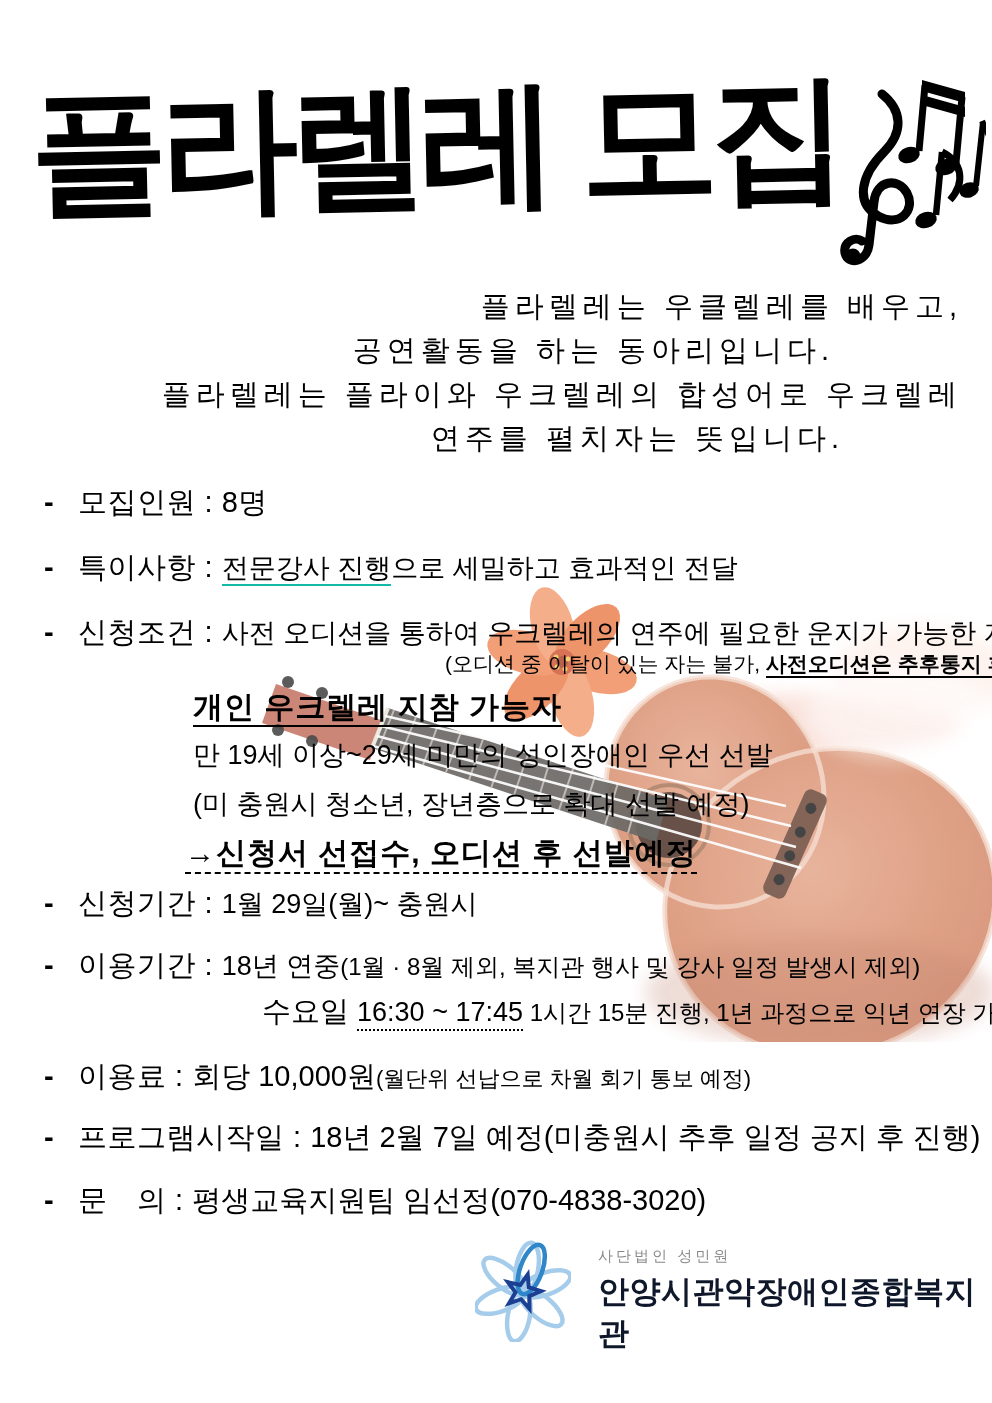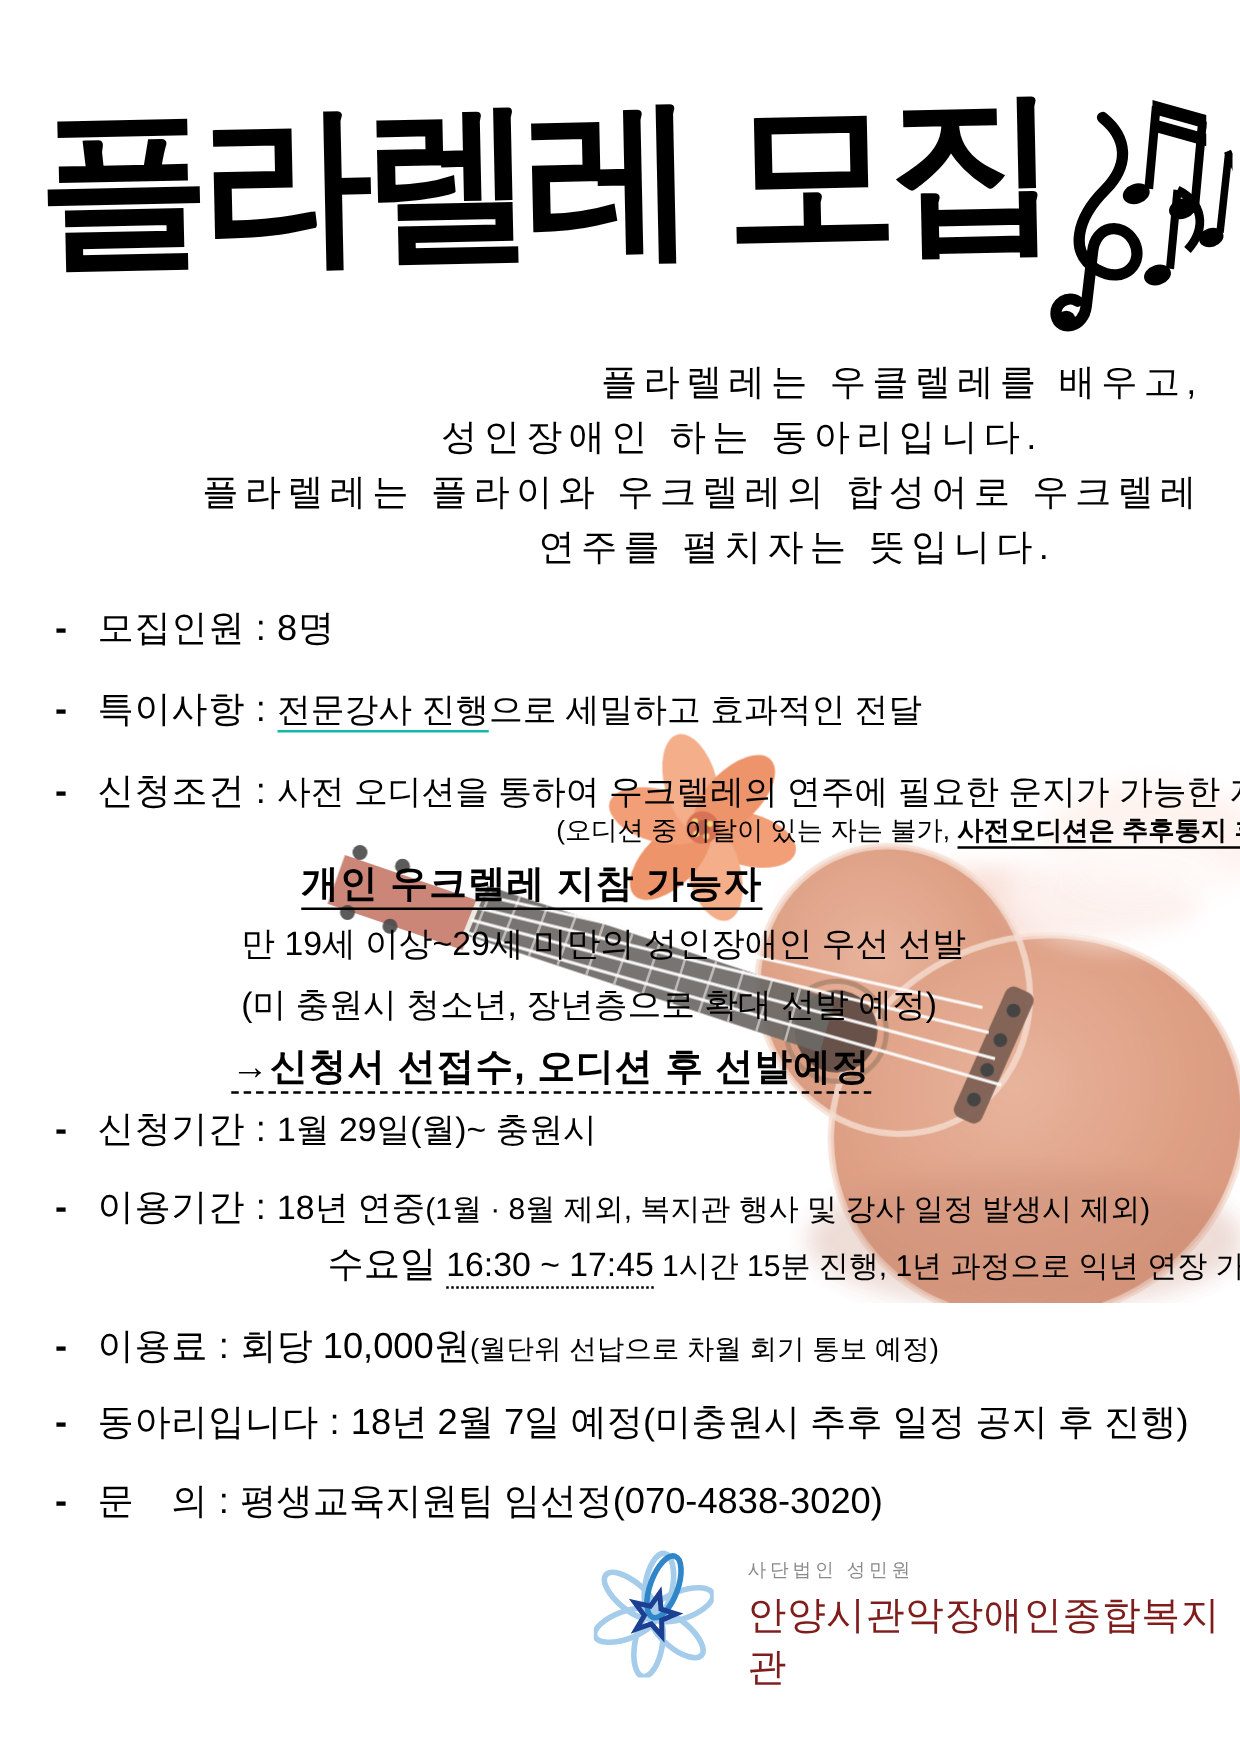--- a/index.html
+++ b/index.html
@@ -25,31 +25,31 @@
   
   .row{position:absolute; left:44px; z-index:2; font-size:27px; white-space:nowrap;}
   .bullet{display:inline-block; width:34px; font-weight:700; font-size:29px;}
   .label{font-weight:400; font-size:29px; letter-spacing:0.5px;}
   .body{font-weight:400;}
   .sm{font-size:22px;}
   .md{font-size:24px;margin-top:23px;}
   .u-solid{border-bottom:2px solid #14b8a6; padding-bottom:1px;}
   .bu{font-weight:800; border-bottom:2px solid #000; padding-bottom:1px;}
   .sub{position:absolute; left:193px; z-index:2; font-size:27px; white-space:nowrap;}
-  .sub-strong{font-weight:800; font-size:30px; border-bottom:2.5px solid #000; padding-bottom:2px; letter-spacing:1px;margin-left:48px;}
+  .sub-strong{font-weight:800; font-size:30px; border-bottom:2.5px solid #000; padding-bottom:2px; letter-spacing:1px;}
   .sub-arrow{font-weight:800; font-size:30px; border-bottom:2.5px dashed #000; padding-bottom:3px; letter-spacing:1px;}
   .time{font-weight:400; font-size:27px; border-bottom:2.5px dotted #000; padding-bottom:2px;}
   .note-row{position:absolute; left:445px; top:650px; z-index:2; font-size:21px; white-space:nowrap;}
   
   .photo{position:absolute; left:260px; top:562px; z-index:0;}
   
   .footer-logo{position:absolute; left:475px; top:1238px; z-index:2;}
   .footer-text{position:absolute; left:598px; top:1247px; z-index:2;}
   .org-small{font-size:15px; color:#8a8a8a; letter-spacing:3px; font-weight:500;}
-  .org-name{font-size:31px; color:#7f1d1d; font-weight:400; letter-spacing:0.5px; margin-top:5px;}
+  .org-name{font-size:31px; color:#0f172a; font-weight:700; letter-spacing:0.5px; margin-top:5px;}
 </style>
 </head>
 <body>
 
 <div class="page">
 
   <svg class="photo" width="732" height="480" viewBox="0 0 732 480">
     <defs>
       <radialGradient id="bodyGrad" cx="48%" cy="38%" r="75%">
         <stop offset="0%" stop-color="#e3a184"></stop>
@@ -153,21 +153,21 @@
       <path d="M116,92 C136,102 140,122 124,140" fill="none" stroke="#000" stroke-width="7"></path>
 
       <ellipse cx="143" cy="130" rx="10" ry="7.5" transform="rotate(-18 143 130)"></ellipse>
       <line x1="150" y1="126" x2="157" y2="62" stroke="#000" stroke-width="6"></line>
       <line x1="156" y1="61" x2="165" y2="80" stroke="#000" stroke-width="6"></line>
     </g>
   </svg>
 
   <div class="intro">
     <div class="l1">플라렐레는 우클렐레를 배우고,</div>
-    <div class="l2">성인장애인 하는 동아리입니다.</div>
+    <div class="l2">공연활동을 하는 동아리입니다.</div>
     <div class="l3">플라렐레는 플라이와 우크렐레의 합성어로 우크렐레</div>
     <div class="l4">연주를 펼치자는 뜻입니다.</div>
   </div>
 
   <div class="row" style="top:483px">
     <span class="bullet">-</span><span class="label">모집인원</span><span class="label"> : </span><span class="label">8명</span>
   </div>
 
   <div class="row" style="top:548px">
     <span class="bullet">-</span><span class="label">특이사항</span><span class="label"> : </span><span class="body u-solid">전문강사 진행</span><span class="body">으로 세밀하고 효과적인 전달</span>
@@ -204,21 +204,21 @@
 
   <div class="row" style="top:992px; left:262px">
     <span class="body" style="font-size:29px">수요일 </span><span class="time">16:30 ~ 17:45</span><span class="body md"> 1시간 15분 진행, 1년 과정으로 익년 연장 가능</span>
   </div>
 
   <div class="row" style="top:1057px">
     <span class="bullet">-</span><span class="label">이용료</span><span class="label"> : </span><span class="body" style="font-size:29px">회당 10,000원</span><span class="body sm">(월단위 선납으로 차월 회기 통보 예정)</span>
   </div>
 
   <div class="row" style="top:1118px">
-    <span class="bullet">-</span><span class="label">동아리입니다</span><span class="label"> : </span><span class="body" style="font-size:29px">18년 2월 7일 예정(미충원시 추후 일정 공지 후 진행)</span>
+    <span class="bullet">-</span><span class="label">프로그램시작일</span><span class="label"> : </span><span class="body" style="font-size:29px">18년 2월 7일 예정(미충원시 추후 일정 공지 후 진행)</span>
   </div>
 
   <div class="row" style="top:1181px">
     <span class="bullet">-</span><span class="label">문　의</span><span class="label"> : </span><span class="body" style="font-size:29px">평생교육지원팀 임선정(070-4838-3020)</span>
   </div>
 
   <svg class="footer-logo" width="96" height="104" viewBox="0 0 96 104">
     <g fill="none" stroke="#a5cdeb" stroke-width="4.5">
       <g transform="rotate(-20 48 54)">
           <ellipse cx="72" cy="54" rx="26" ry="11"></ellipse>

